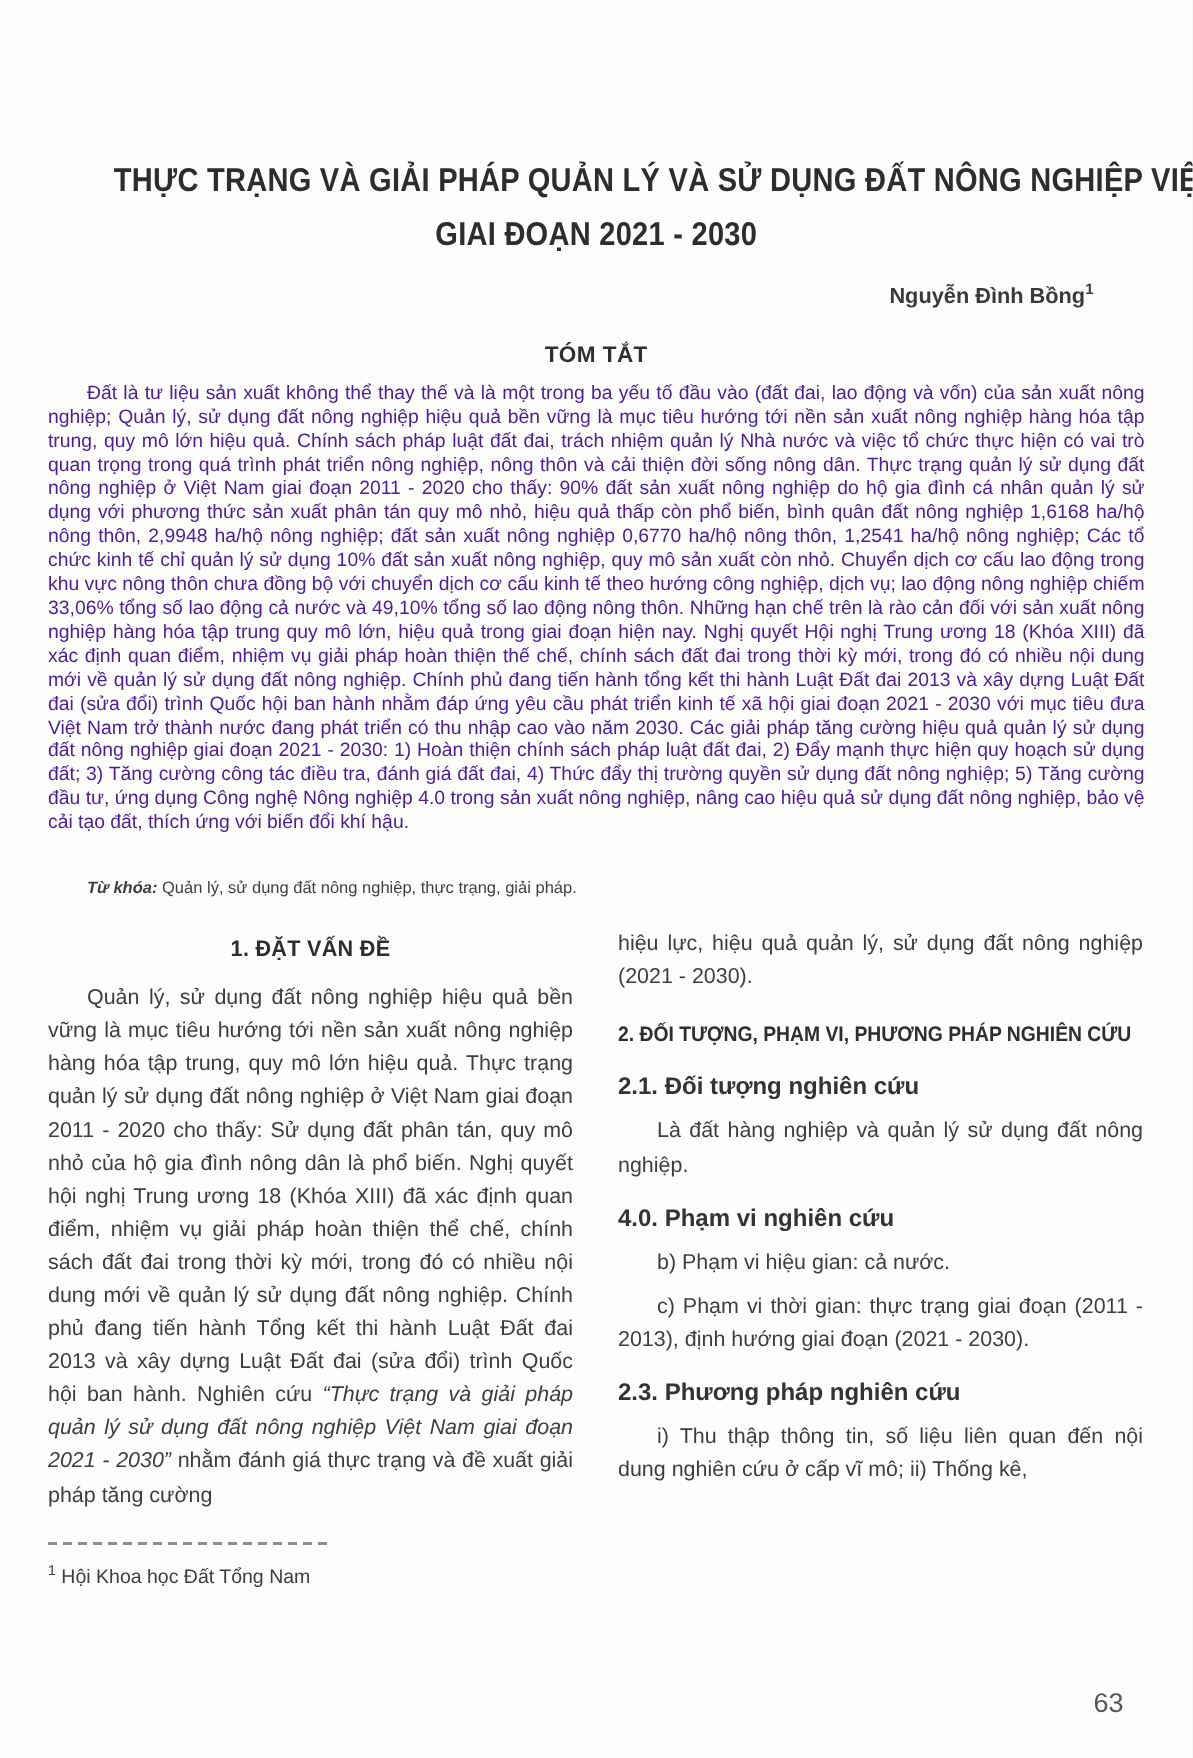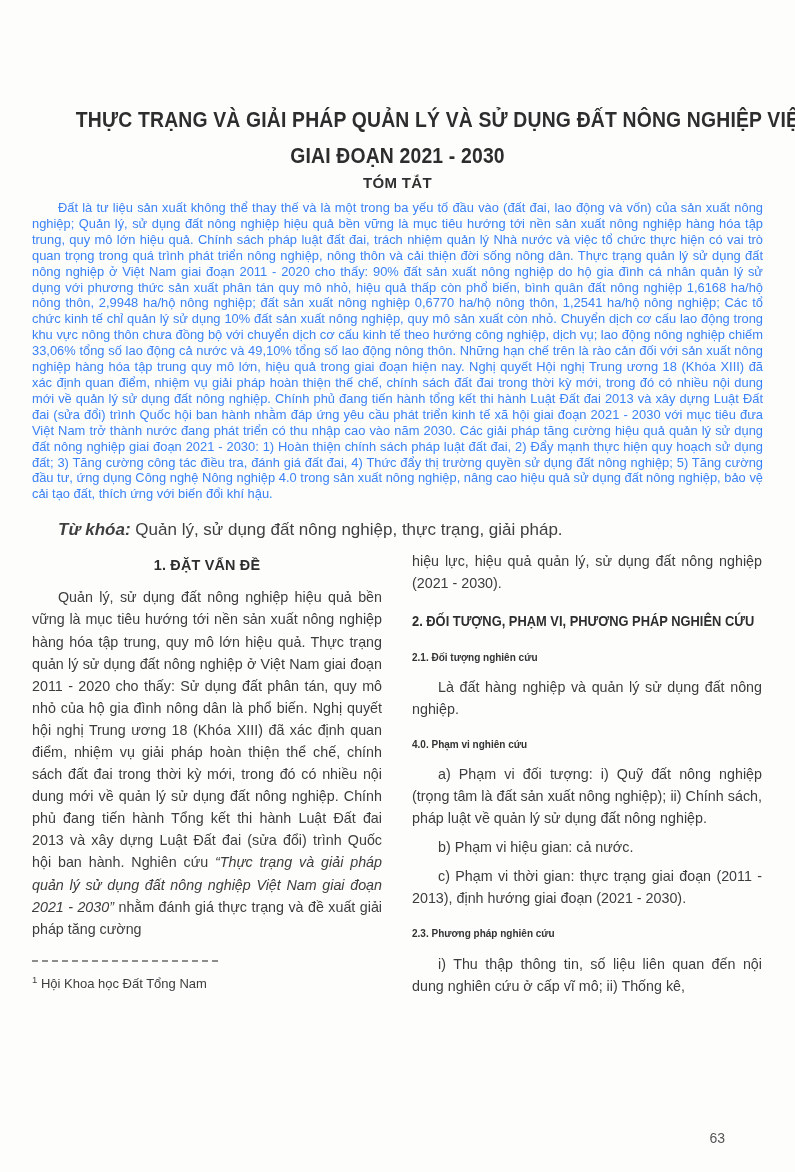--- a/index.html
+++ b/index.html
@@ -35,42 +35,43 @@
     font-weight:bold;
     color:#3a3a3a;
   }
   .author-line sup { font-size:10px; font-weight:bold; }
 
   .abstract-heading {
     text-align:center;
     font-size:15px;
     font-weight:bold;
     color:#303030;
+    margin-top:22px;
     letter-spacing:0.3px;
   }
   .abstract-body {
     margin-top:9px;
     font-size:12.9px;
     line-height:15.9px;
     text-align:justify;
     text-indent:26px;
-    color:#3b82f6;
+    color:#4c1d95;
   }
   .keywords {
-    margin-top:18px;
+    margin-top:30px;
     text-indent:26px;
-    font-size:17px;
+    font-size:11px;
     color:#3f3f3f;
   }
   .keywords .kw-label { font-weight:bold; font-style:italic; }
 
   .columns {
     display:flex;
     gap:30px;
-    margin-top:10px;
+    margin-top:20px;
   }
   .col {
     width:350px;
     font-size:14.3px;
     line-height:22.1px;
     text-align:justify;
     color:#3d3d3d;
   }
   .col p { margin:0; text-indent:26px; }
   .col p + p { margin-top:7px; }
@@ -88,57 +89,60 @@
   .sec-heading-left {
     font-size:14px;
     font-weight:bold;
     color:#2e2e2e;
     margin:16px 0 9px 0;
     white-space:nowrap;
     transform:scaleX(0.92);
     transform-origin:0 50%;
   }
   .sub-heading {
-    font-size:10px;
+    font-size:16px;
     font-weight:bold;
     color:#333;
     margin:14px 0 7px 0;
     text-align:left;
   }
   .italic { font-style:italic; }
 
   .footnote { margin-top:20px; }
   .fn-rule {
     width:186px;
     height:0;
     border-top:2px dashed #8d8d8d;
     margin-bottom:7px;
   }
   .fn-text { font-size:13px; color:#3d3d3d; text-align:left; text-indent:0; }
   .fn-text sup { font-size:9.5px; }
 
   .page-number {
     position:absolute;
-    right:70px;
+    right:46px;
     bottom:26px;
-    font-size:14px;
+    font-size:18px;
     color:#565656;
   }
 </style>
 </head>
 <body>
 
 <div class="page">
   <div class="content">
 
     <div class="paper-title">
       <div>THỰC TRẠNG VÀ GIẢI PHÁP QUẢN LÝ VÀ SỬ DỤNG ĐẤT NÔNG NGHIỆP VIỆT NAM</div>
       <div>GIAI ĐOẠN 2021 - 2030</div>
     </div>
 
+    <div class="author-line">
+      <span>Nguyễn Đình Bồng</span><sup>1</sup>
+    </div>
 
     <div class="abstract-heading">TÓM TẮT</div>
 
     <div class="abstract-body">Đất là tư liệu sản xuất không thể thay thế và là một trong ba yếu tố đầu vào (đất đai, lao động và vốn) của sản xuất nông nghiệp; Quản lý, sử dụng đất nông nghiệp hiệu quả bền vững là mục tiêu hướng tới nền sản xuất nông nghiệp hàng hóa tập trung, quy mô lớn hiệu quả. Chính sách pháp luật đất đai, trách nhiệm quản lý Nhà nước và việc tổ chức thực hiện có vai trò quan trọng trong quá trình phát triển nông nghiệp, nông thôn và cải thiện đời sống nông dân. Thực trạng quản lý sử dụng đất nông nghiệp ở Việt Nam giai đoạn 2011 - 2020 cho thấy: 90% đất sản xuất nông nghiệp do hộ gia đình cá nhân quản lý sử dụng với phương thức sản xuất phân tán quy mô nhỏ, hiệu quả thấp còn phổ biến, bình quân đất nông nghiệp 1,6168 ha/hộ nông thôn, 2,9948 ha/hộ nông nghiệp; đất sản xuất nông nghiệp 0,6770 ha/hộ nông thôn, 1,2541 ha/hộ nông nghiệp; Các tổ chức kinh tế chỉ quản lý sử dụng 10% đất sản xuất nông nghiệp, quy mô sản xuất còn nhỏ. Chuyển dịch cơ cấu lao động trong khu vực nông thôn chưa đồng bộ với chuyển dịch cơ cấu kinh tế theo hướng công nghiệp, dịch vụ; lao động nông nghiệp chiếm 33,06% tổng số lao động cả nước và 49,10% tổng số lao động nông thôn. Những hạn chế trên là rào cản đối với sản xuất nông nghiệp hàng hóa tập trung quy mô lớn, hiệu quả trong giai đoạn hiện nay. Nghị quyết Hội nghị Trung ương 18 (Khóa XIII) đã xác định quan điểm, nhiệm vụ giải pháp hoàn thiện thế chế, chính sách đất đai trong thời kỳ mới, trong đó có nhiều nội dung mới về quản lý sử dụng đất nông nghiệp. Chính phủ đang tiến hành tổng kết thi hành Luật Đất đai 2013 và xây dựng Luật Đất đai (sửa đổi) trình Quốc hội ban hành nhằm đáp ứng yêu cầu phát triển kinh tế xã hội giai đoạn 2021 - 2030 với mục tiêu đưa Việt Nam trở thành nước đang phát triển có thu nhập cao vào năm 2030. Các giải pháp tăng cường hiệu quả quản lý sử dụng đất nông nghiệp giai đoạn 2021 - 2030: 1) Hoàn thiện chính sách pháp luật đất đai, 2) Đẩy mạnh thực hiện quy hoạch sử dụng đất; 3) Tăng cường công tác điều tra, đánh giá đất đai, 4) Thức đẩy thị trường quyền sử dụng đất nông nghiệp; 5) Tăng cường đầu tư, ứng dụng Công nghệ Nông nghiệp 4.0 trong sản xuất nông nghiệp, nâng cao hiệu quả sử dụng đất nông nghiệp, bảo vệ cải tạo đất, thích ứng với biến đổi khí hậu.</div>
 
     <div class="keywords">
       <span class="kw-label">Từ khóa:</span><span> Quản lý, sử dụng đất nông nghiệp, thực trạng, giải pháp.</span>
     </div>
 
     <div class="columns">
@@ -157,21 +161,20 @@
 
       <div class="col">
         <p class="no-indent">hiệu lực, hiệu quả quản lý, sử dụng đất nông nghiệp (2021 - 2030).</p>
 
         <div class="sec-heading-left">2. ĐỐI TƯỢNG, PHẠM VI, PHƯƠNG PHÁP NGHIÊN CỨU</div>
 
         <div class="sub-heading">2.1. Đối tượng nghiên cứu</div>
         <p>Là đất hàng nghiệp và quản lý sử dụng đất nông nghiệp.</p>
 
         <div class="sub-heading">4.0. Phạm vi nghiên cứu</div>
-        <p>a) Phạm vi đối tượng: i) Quỹ đất nông nghiệp (trọng tâm là đất sản xuất nông nghiệp); ii) Chính sách, pháp luật về quản lý sử dụng đất nông nghiệp.</p>
         <p>b) Phạm vi hiệu gian: cả nước.</p>
         <p>c) Phạm vi thời gian: thực trạng giai đoạn (2011 - 2013), định hướng giai đoạn (2021 - 2030).</p>
 
         <div class="sub-heading">2.3. Phương pháp nghiên cứu</div>
         <p>i) Thu thập thông tin, số liệu liên quan đến nội dung nghiên cứu ở cấp vĩ mô; ii) Thống kê,</p>
       </div>
 
     </div>
   </div>
 

